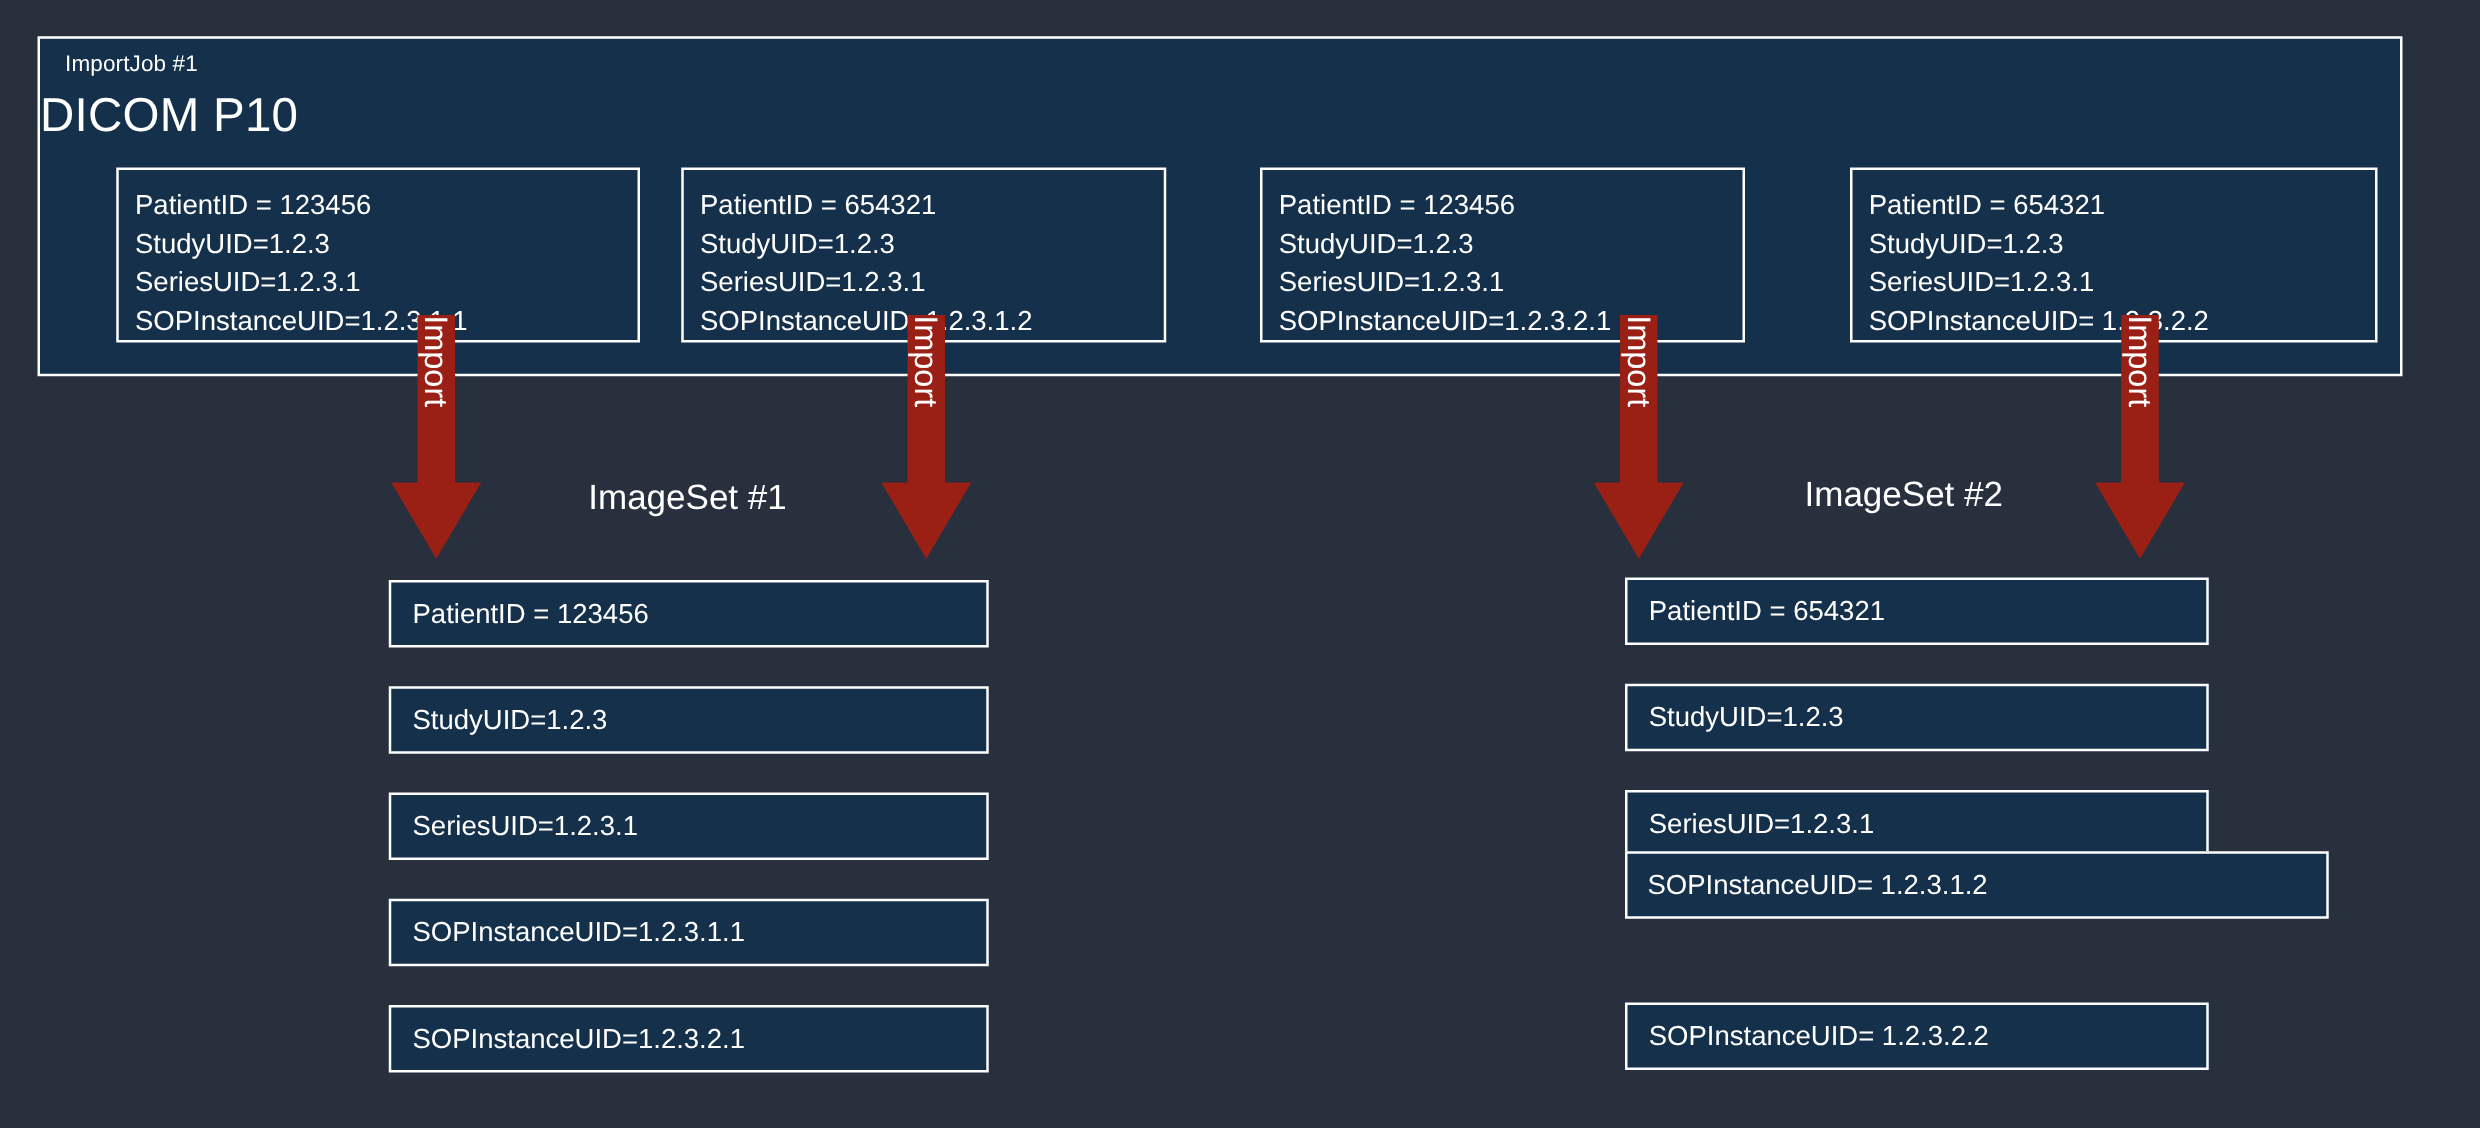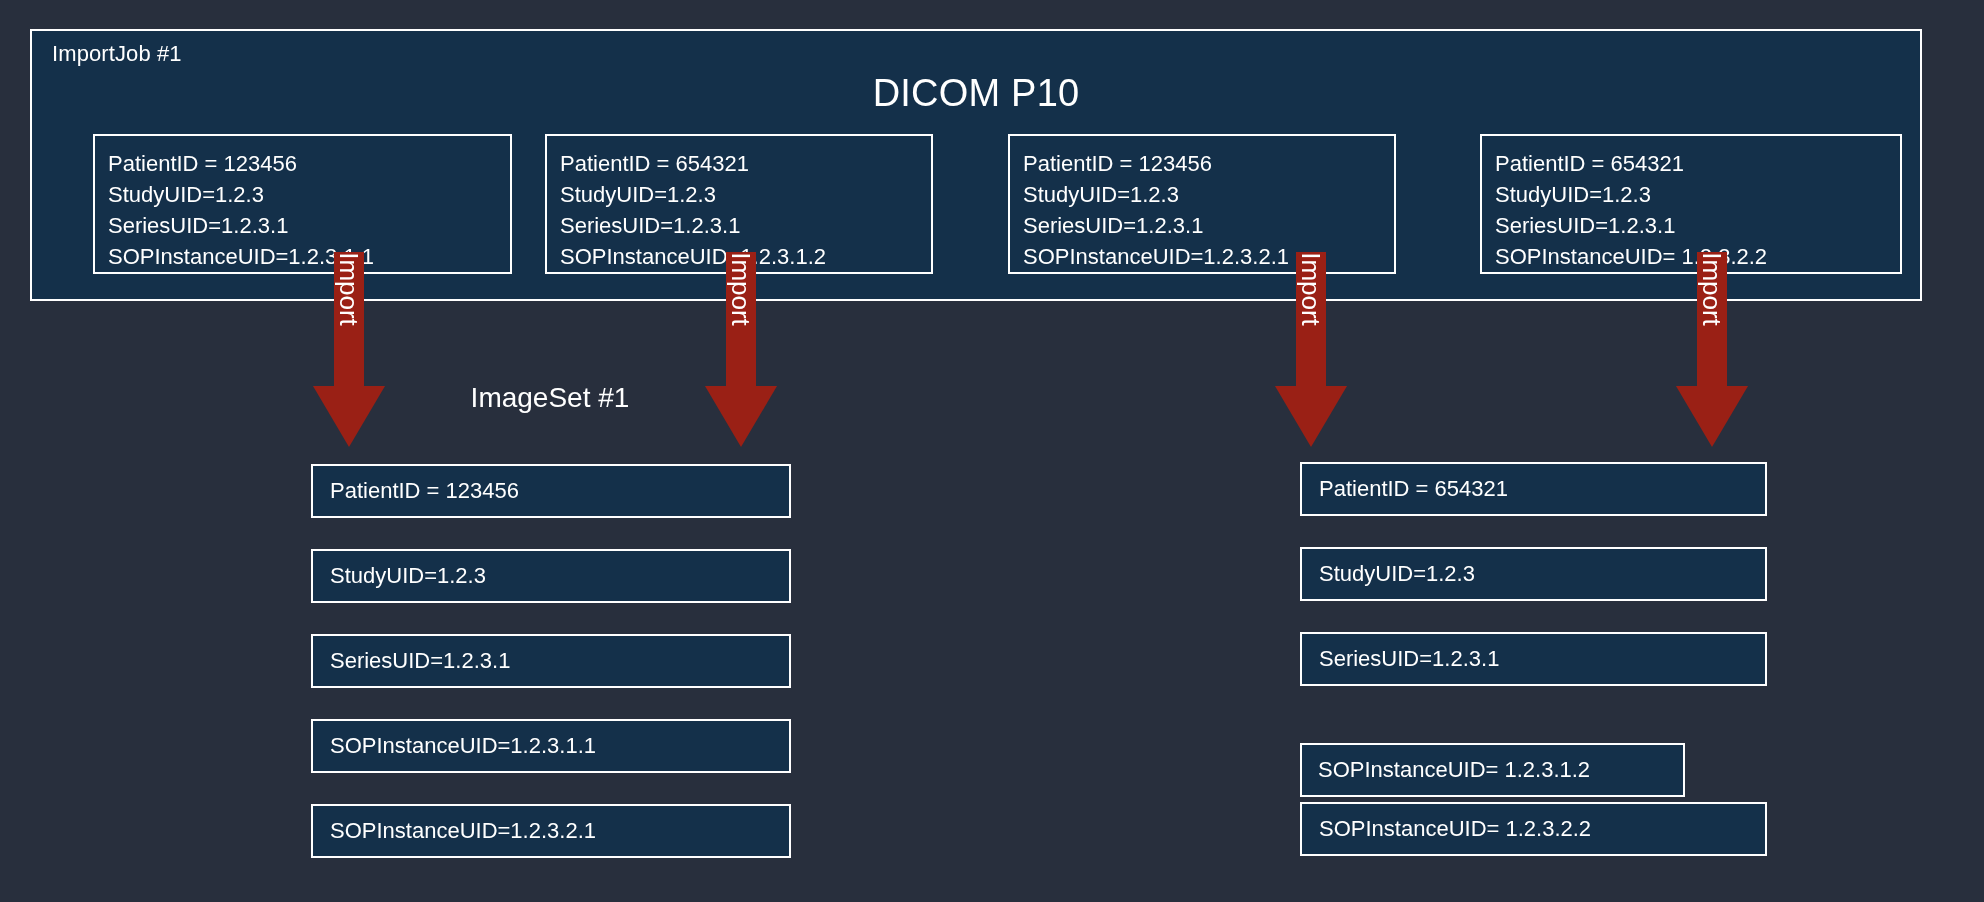--- a/index.html
+++ b/index.html
@@ -28,31 +28,31 @@
     width: 1892px;
     height: 272px;
     background: #14304a;
     border: 2px solid #ffffff;
     box-sizing: border-box;
   }
   #import-job-title {
     position: absolute;
     left: 20px;
     top: 10px;
-    font-size: 22px;
+    font-size: 18px;
     color: #ffffff;
     letter-spacing: 0.1px;
     white-space: nowrap;
   }
   #dicom-title {
     position: absolute;
     left: 0;
     right: 0;
     top: 41px;
-    text-align: center;
+    text-align: left;
     font-size: 38px;
     color: #ffffff;
     letter-spacing: 0.2px;
   }
 
   
   .dicom-box {
     position: absolute;
     top: 103px;
     height: 140px;
@@ -203,30 +203,31 @@
   <div class="attr-row" style="left:311px; top:634px; width:480px;">
     <span class="attr-text">SeriesUID=1.2.3.1</span>
   </div>
   <div class="attr-row" style="left:311px; top:719px; width:480px;">
     <span class="attr-text">SOPInstanceUID=1.2.3.1.1</span>
   </div>
   <div class="attr-row" style="left:311px; top:804px; width:480px;">
     <span class="attr-text">SOPInstanceUID=1.2.3.2.1</span>
   </div>
 
+  <div class="imageset-title" style="left:1353px; top:380px; width:340px;">ImageSet #2</div>
 
   <div class="attr-row" style="left:1300px; top:462px; width:467px;">
     <span class="attr-text">PatientID = 654321</span>
   </div>
   <div class="attr-row" style="left:1300px; top:547px; width:467px;">
     <span class="attr-text">StudyUID=1.2.3</span>
   </div>
   <div class="attr-row" style="left:1300px; top:632px; width:467px;">
     <span class="attr-text">SeriesUID=1.2.3.1</span>
   </div>
-  <div class="attr-row" style="left:1300px; top:743px; width:385px;padding-left:16px;">
+  <div class="attr-row" style="left:1300px; top:681px; width:563px;padding-left:16px;">
     <span class="attr-text">SOPInstanceUID= 1.2.3.1.2</span>
   </div>
   <div class="attr-row" style="left:1300px; top:802px; width:467px;">
     <span class="attr-text">SOPInstanceUID= 1.2.3.2.2</span>
   </div>
 
 </div>
 
 </body></html>

